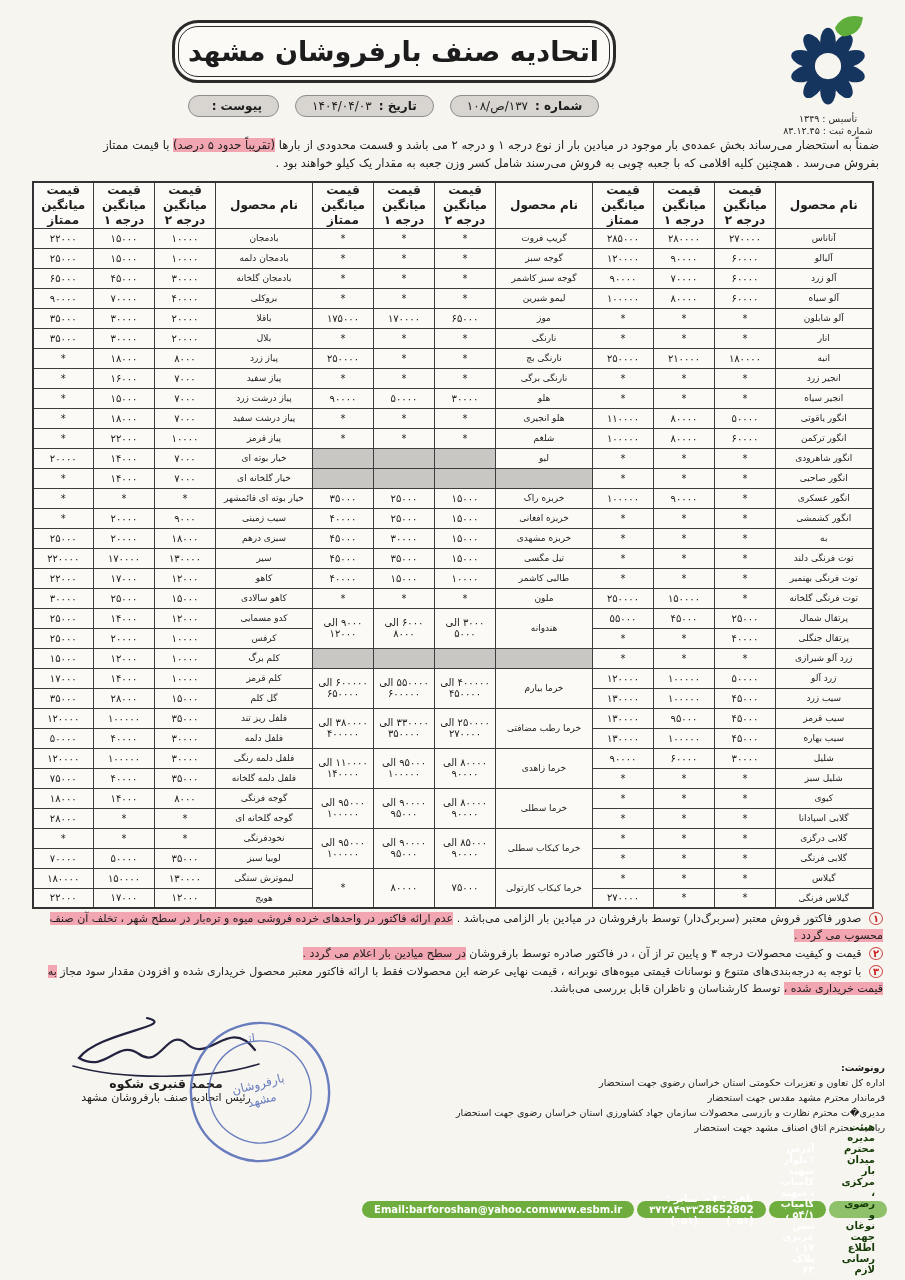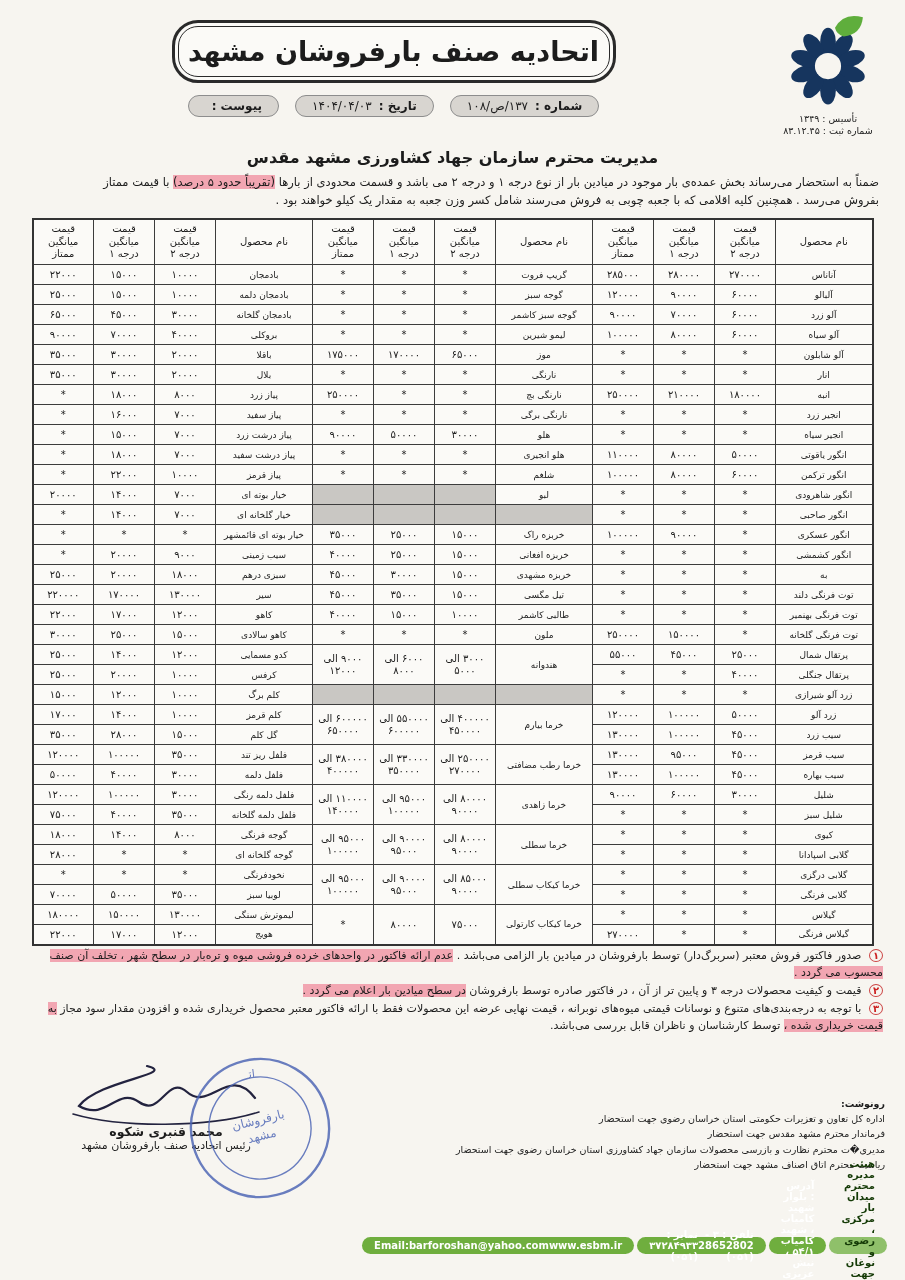--- a/index.html
+++ b/index.html
@@ -17,34 +17,34 @@
   .info-row{display:flex;justify-content:center;gap:16px;margin-top:12px}
   .pill{background:#d8d5d0;border:1px solid #8d8d8d;border-radius:13px;padding:3px 16px;font-size:12px;display:flex;gap:7px;align-items:center}
   .pill-label{font-weight:bold}
   .heading{text-align:center;font-weight:bold;font-size:16px;margin:12px 0 6px}
   .para{font-size:11.5px;line-height:1.6;text-align:justify;padding:0 8px}
   .hl{background:#f2a6b2}
 
   
   .price-table{margin:8px auto 0;border-collapse:collapse;table-layout:fixed;border:2px solid #333;background:#fbfaf7}
   .price-table th,.price-table td{border:1px solid #3c3c3c;text-align:center;vertical-align:middle;padding:0 1px;overflow:hidden}
-  .price-table th{font-size:10px;font-weight:normal;white-space:pre-line;height:46px;line-height:1.25}
+  .price-table th{font-size:12px;font-weight:bold;white-space:pre-line;height:46px;line-height:1.25}
   .price-table td{font-size:10px;height:20px;line-height:1.15}
   .price-table td.name-cell{font-size:9px}
   .c-name{width:97px}.c-price{width:61px}
   td.shaded{background:#c9c7c3}
 
   
   .notes{margin-top:0;padding:0 4px;font-size:11px;line-height:1.55}
   .note{margin-top:1px}
   .note-num{color:#c22;font-weight:bold;border:1px solid #c44;border-radius:50%;padding:0 3px;margin-left:4px;font-size:10px}
 
   
   .bottom{position:relative;height:218px;margin-top:4px}
-  .sig{position:absolute;left:36px;top:16px;width:224px;text-align:center}
+  .sig{position:absolute;left:36px;top:4px;width:224px;text-align:center}
   .sig-name{font-weight:bold;font-size:12.5px;margin-top:-8px}
   .sig-title{font-size:11px}
   .stamp{position:absolute;left:168px;top:16px;opacity:.82;transform:rotate(-14deg)}
   .cc{position:absolute;right:2px;top:58px;font-size:9.5px;line-height:1.6;}
   .cc-label{font-weight:bold}
   .bars{position:absolute;left:auto;right:0;bottom:2px;width:432px;display:flex;gap:3px}
   .bar{background:#6fae3e;color:#fff;border-radius:9px;font-size:10px;font-weight:bold;padding:2px 12px;height:17px;display:flex;align-items:center;justify-content:center}
   .bar.light{background:#8fc06a;color:#143a06}
   .bar.split{justify-content:space-between}
   .ltr{direction:ltr;unicode-bidi:embed}
@@ -89,21 +89,20 @@
           <span class="pill-value">۱۴۰۴/۰۴/۰۳</span>
         </div>
         <div class="pill">
           <span class="pill-label">پیوست :</span>
           <span class="pill-value"></span>
         </div>
       </div>
     </div>
   </div>
 
-  <div class="heading">مدیریت محترم سازمان جهاد کشاورزی مشهد مقدس</div>
   <div class="para">
     <div><span>ضمناً به استحضار می‌رساند بخش عمده‌ی بار موجود در میادین بار از نوع درجه ۱ و درجه ۲ می باشد و قسمت محدودی از بارها </span><span class="hl">(تقریباً حدود ۵ درصد)</span><span> با قیمت ممتاز</span></div>
     <div><span>بفروش می‌رسد . همچنین کلیه اقلامی که با جعبه چوبی به فروش می‌رسند شامل کسر وزن جعبه به مقدار یک کیلو خواهند بود .</span></div>
   </div>
 
   <table class="price-table">
     <colgroup>
       <col class="c-name">
         <col class="c-price">
         <col class="c-price">

